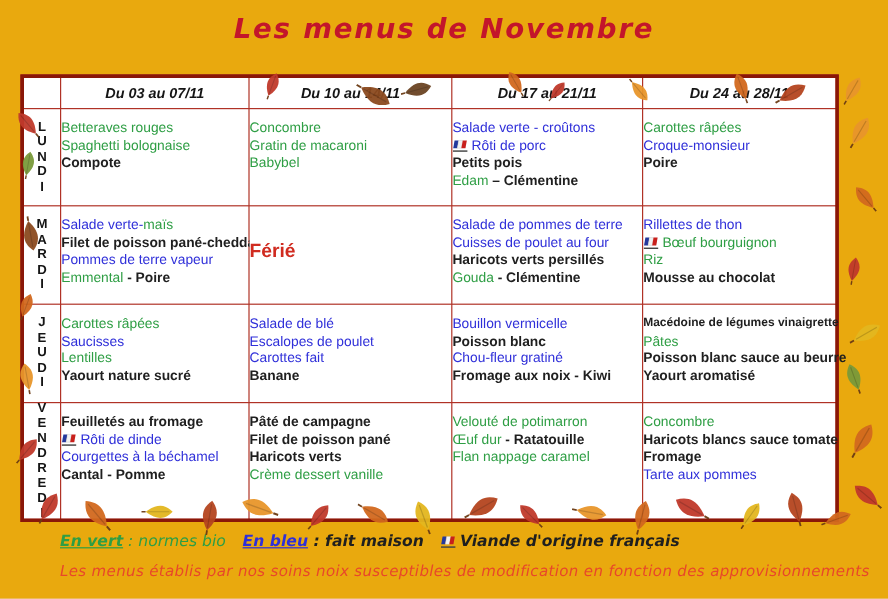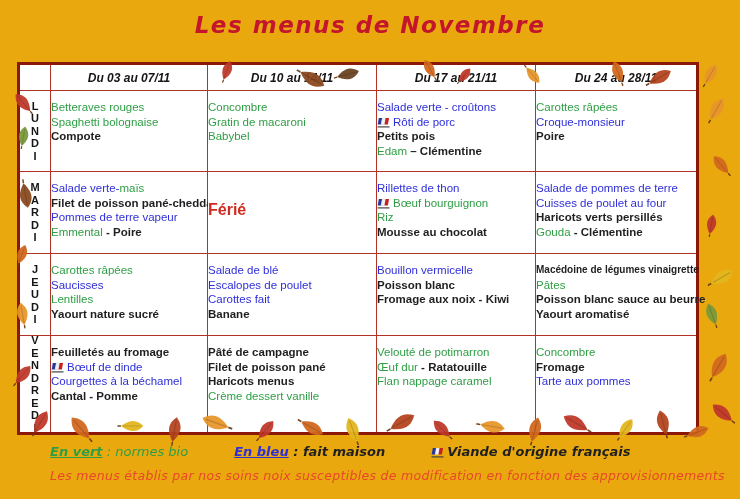--- a/index.html
+++ b/index.html
@@ -21,21 +21,21 @@
   .day-cell span{line-height:12.5px;}
   .menu-cell{text-align:left;padding-top:9px;font-size:11.5px;line-height:14.5px;}
   .menu-line{white-space:nowrap;}
   .menu-line.sm{font-size:10px;}
   .menu-line.ferie{padding-top:22px;font-size:16px;font-weight:bold;}
   .c-green{color:var(--green,#2e9e44);}
   .c-blue{color:var(--blue,#2f2fd9);}
   .c-black{color:var(--black,#1f1f1f);font-weight:bold;}
   .c-red{color:var(--red,#d02b20);}
   .flag-ic{display:inline-block;width:14px;height:11px;margin-right:2px;vertical-align:-2px;}
-  .legend{position:absolute;left:50px;top:444px;display:flex;gap:46px;z-index:2;
+  .legend{position:absolute;left:50px;top:444px;display:flex;gap:14px;z-index:2;
       font-family:"DejaVu Sans",sans-serif;font-style:italic;font-size:13px;color:#1f1f1f;}
   .legend .u{text-decoration:underline;font-weight:bold;}
   .note{position:absolute;left:50px;top:468px;z-index:2;
       font-family:"DejaVu Sans",sans-serif;font-style:italic;font-size:12.5px;
       letter-spacing:0.3px;color:var(--note_red,#e8472a);}
   .leaf{position:absolute;z-index:3;opacity:0.95;pointer-events:none;}
 </style>
 </head>
 <body>
 
@@ -95,38 +95,38 @@
       <div class="menu-cell">
         <div class="menu-line"><span class="c-blue">Salade verte-</span><span class="c-green">maïs</span></div>
         <div class="menu-line"><span class="c-black">Filet de poisson pané-cheddar</span></div>
         <div class="menu-line"><span class="c-blue">Pommes de terre vapeur</span></div>
         <div class="menu-line"><span class="c-green">Emmental</span><span class="c-black"> - Poire</span></div>
       </div>
       <div class="menu-cell">
         <div class="menu-line ferie"><span class="c-red">Férié</span></div>
       </div>
       <div class="menu-cell">
+        <div class="menu-line"><span class="c-blue">Salade de pommes de terre</span></div>
+        <div class="menu-line"><span class="c-blue">Cuisses de poulet au four</span></div>
+        <div class="menu-line"><span class="c-black">Haricots verts persillés</span></div>
+        <div class="menu-line"><span class="c-green">Gouda</span><span class="c-black"> - Clémentine</span></div>
+      </div>
+      <div class="menu-cell">
         <div class="menu-line"><span class="c-blue">Rillettes de thon</span></div>
         <div class="menu-line"><svg class="flag-ic" viewBox="0 0 14 11">
             <g transform="skewX(-10) translate(2,0)">
               <rect x="0" y="1" width="3.4" height="6.5" fill="#24389c"></rect>
               <rect x="3.4" y="1" width="3.4" height="6.5" fill="#f2f2f2" stroke="#bbb" stroke-width="0.3"></rect>
               <rect x="6.8" y="1" width="3.4" height="6.5" fill="#c8201c"></rect>
             </g>
             <rect x="0.5" y="9.3" width="12" height="1.2" fill="#444"></rect>
           </svg><span class="c-green">Bœuf bourguignon</span></div>
         <div class="menu-line"><span class="c-green">Riz</span></div>
         <div class="menu-line"><span class="c-black">Mousse au chocolat</span></div>
       </div>
-      <div class="menu-cell">
-        <div class="menu-line"><span class="c-blue">Salade de pommes de terre</span></div>
-        <div class="menu-line"><span class="c-blue">Cuisses de poulet au four</span></div>
-        <div class="menu-line"><span class="c-black">Haricots verts persillés</span></div>
-        <div class="menu-line"><span class="c-green">Gouda</span><span class="c-black"> - Clémentine</span></div>
-      </div>
       <div class="day-cell">
         <span>J</span>
         <span>E</span>
         <span>U</span>
         <span>D</span>
         <span>I</span>
       </div>
       <div class="menu-cell">
         <div class="menu-line"><span class="c-green">Carottes râpées</span></div>
         <div class="menu-line"><span class="c-blue">Saucisses</span></div>
@@ -135,20 +135,21 @@
       </div>
       <div class="menu-cell">
         <div class="menu-line"><span class="c-blue">Salade de blé</span></div>
         <div class="menu-line"><span class="c-blue">Escalopes de poulet</span></div>
         <div class="menu-line"><span class="c-blue">Carottes fait</span></div>
         <div class="menu-line"><span class="c-black">Banane</span></div>
       </div>
       <div class="menu-cell">
         <div class="menu-line"><span class="c-blue">Bouillon vermicelle</span></div>
         <div class="menu-line"><span class="c-black">Poisson blanc</span></div>
+        <div class="menu-line"><span class="c-blue">Chou-fleur gratiné</span></div>
         <div class="menu-line"><span class="c-black">Fromage aux noix - Kiwi</span></div>
       </div>
       <div class="menu-cell">
         <div class="menu-line sm"><span class="c-black">Macédoine de légumes vinaigrette</span></div>
         <div class="menu-line"><span class="c-green">Pâtes</span></div>
         <div class="menu-line"><span class="c-black">Poisson blanc sauce au beurre</span></div>
         <div class="menu-line"><span class="c-black">Yaourt aromatisé</span></div>
       </div>
       <div class="day-cell">
         <span>V</span>
@@ -162,37 +163,38 @@
       </div>
       <div class="menu-cell">
         <div class="menu-line"><span class="c-black">Feuilletés au fromage</span></div>
         <div class="menu-line"><svg class="flag-ic" viewBox="0 0 14 11">
             <g transform="skewX(-10) translate(2,0)">
               <rect x="0" y="1" width="3.4" height="6.5" fill="#24389c"></rect>
               <rect x="3.4" y="1" width="3.4" height="6.5" fill="#f2f2f2" stroke="#bbb" stroke-width="0.3"></rect>
               <rect x="6.8" y="1" width="3.4" height="6.5" fill="#c8201c"></rect>
             </g>
             <rect x="0.5" y="9.3" width="12" height="1.2" fill="#444"></rect>
-          </svg><span class="c-blue">Bœuf de dinde</span></div>
+          </svg><span class="c-blue">Rôti de dinde</span></div>
         <div class="menu-line"><span class="c-blue">Courgettes à la béchamel</span></div>
         <div class="menu-line"><span class="c-black">Cantal - Pomme</span></div>
       </div>
       <div class="menu-cell">
         <div class="menu-line"><span class="c-black">Pâté de campagne</span></div>
         <div class="menu-line"><span class="c-black">Filet de poisson pané</span></div>
-        <div class="menu-line"><span class="c-black">Haricots menus</span></div>
+        <div class="menu-line"><span class="c-black">Haricots verts</span></div>
         <div class="menu-line"><span class="c-green">Crème dessert vanille</span></div>
       </div>
       <div class="menu-cell">
         <div class="menu-line"><span class="c-green">Velouté de potimarron</span></div>
         <div class="menu-line"><span class="c-green">Œuf dur</span><span class="c-black"> - Ratatouille</span></div>
         <div class="menu-line"><span class="c-green">Flan nappage caramel</span></div>
       </div>
       <div class="menu-cell">
         <div class="menu-line"><span class="c-green">Concombre</span></div>
+        <div class="menu-line"><span class="c-black">Haricots blancs sauce tomate</span></div>
         <div class="menu-line"><span class="c-black">Fromage</span></div>
         <div class="menu-line"><span class="c-blue">Tarte aux pommes</span></div>
       </div>
     </div>
 
   <div class="legend">
     <span class="c-green">
       <span class="u">En vert</span><span> : normes bio</span>
     </span>
     <span>

